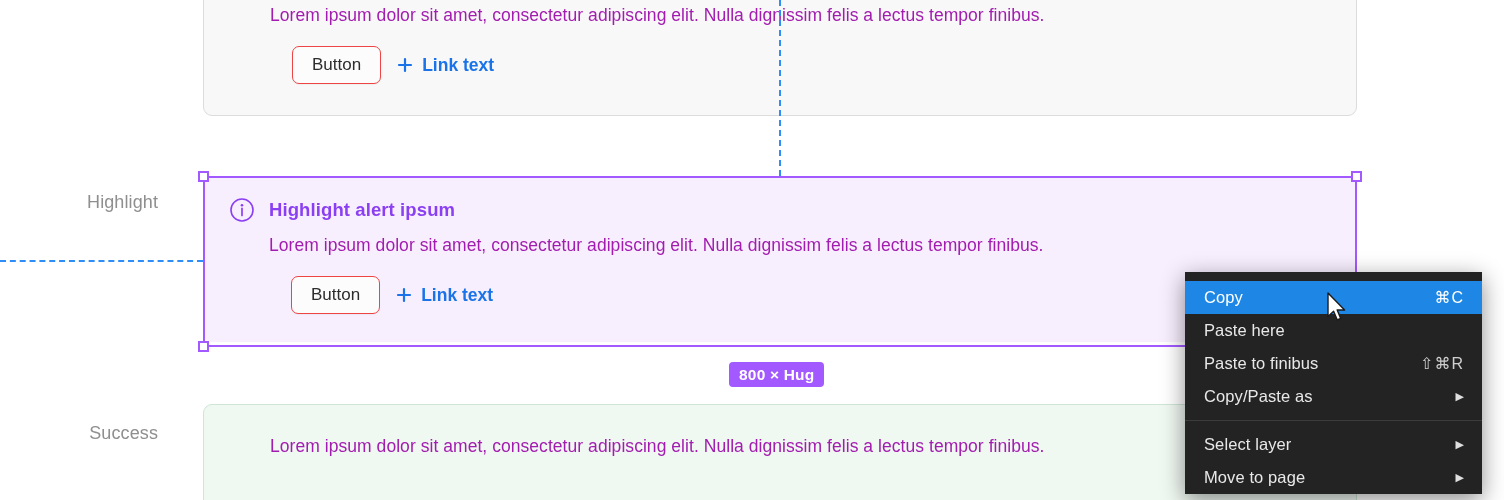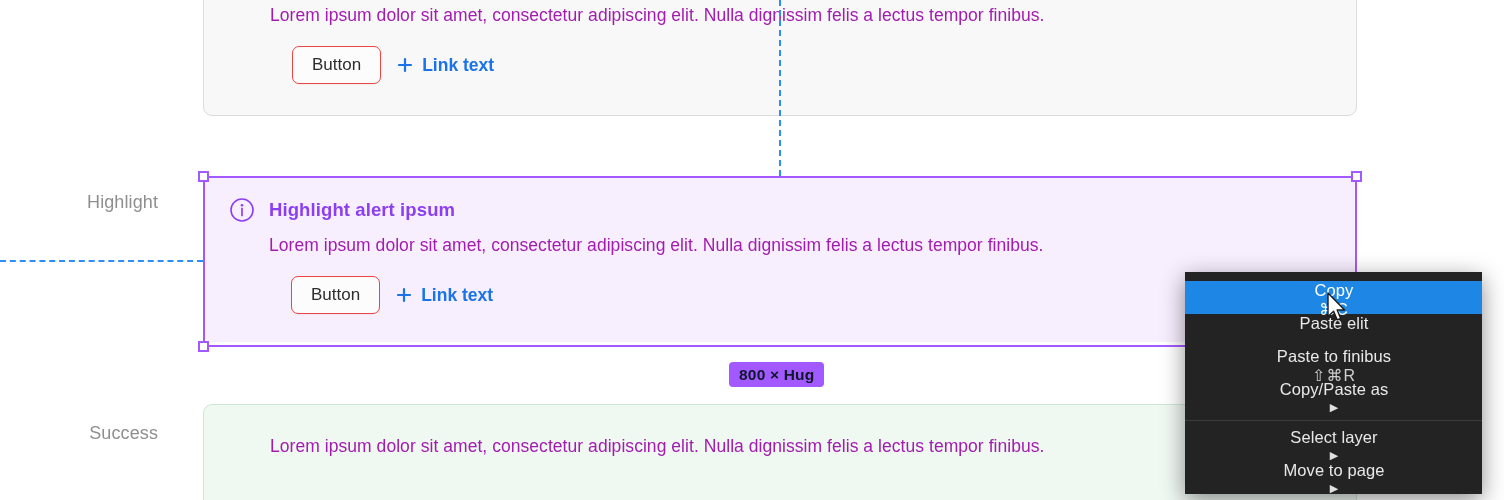--- a/index.html
+++ b/index.html
@@ -151,21 +151,21 @@
   .h-tr { right: -7px; top: -7px; }
   .h-bl { left: -7px;  bottom: -7px; }
   .h-br { right: -7px; bottom: -7px; }
 
   .size-badge {
     position: absolute;
     left: 729px; top: 362px;
     height: 25px;
     padding: 0 10px;
     background: #a259ff;
-    color: #0f172a;
+    color: #ffffff;
     border-radius: 4px;
     font-size: 15.5px;
     font-weight: bold;
     display: flex; align-items: center;
     letter-spacing: .2px;
     white-space: nowrap;
   }
 
   
   .ctx-menu {
@@ -180,21 +180,20 @@
     z-index: 40;
     overflow: hidden;
   }
   .ctx-item {
     height: 33px;
     display: flex;
     align-items: center;
     padding: 0 18px 0 19px;
     cursor: default;
     white-space: nowrap;
-    flex-direction: column;
   }
   .ctx-item.selected {
     background: #1e87e5;
     color: #ffffff;
   }
   .ctx-label { flex: 1 1 auto; letter-spacing: .1px; }
   .ctx-shortcut {
     color: #cfcfcf;
     font-size: 16px;
     letter-spacing: 1px;
@@ -278,21 +277,21 @@
   </div>
   <div class="size-badge">800 × Hug</div>
 
   <div class="ctx-menu">
     <div id="ctx-group-1">
         <div class="ctx-item selected">
           <span class="ctx-label">Copy</span>
           <span class="ctx-shortcut">⌘C</span>
         </div>
         <div class="ctx-item">
-          <span class="ctx-label">Paste elit</span>
+          <span class="ctx-label">Paste here</span>
         </div>
         <div class="ctx-item">
           <span class="ctx-label">Paste to finibus</span>
           <span class="ctx-shortcut">⇧⌘R</span>
         </div>
         <div class="ctx-item">
           <span class="ctx-label">Copy/Paste as</span>
           <span class="ctx-arrow">▶</span>
         </div>
       </div>

